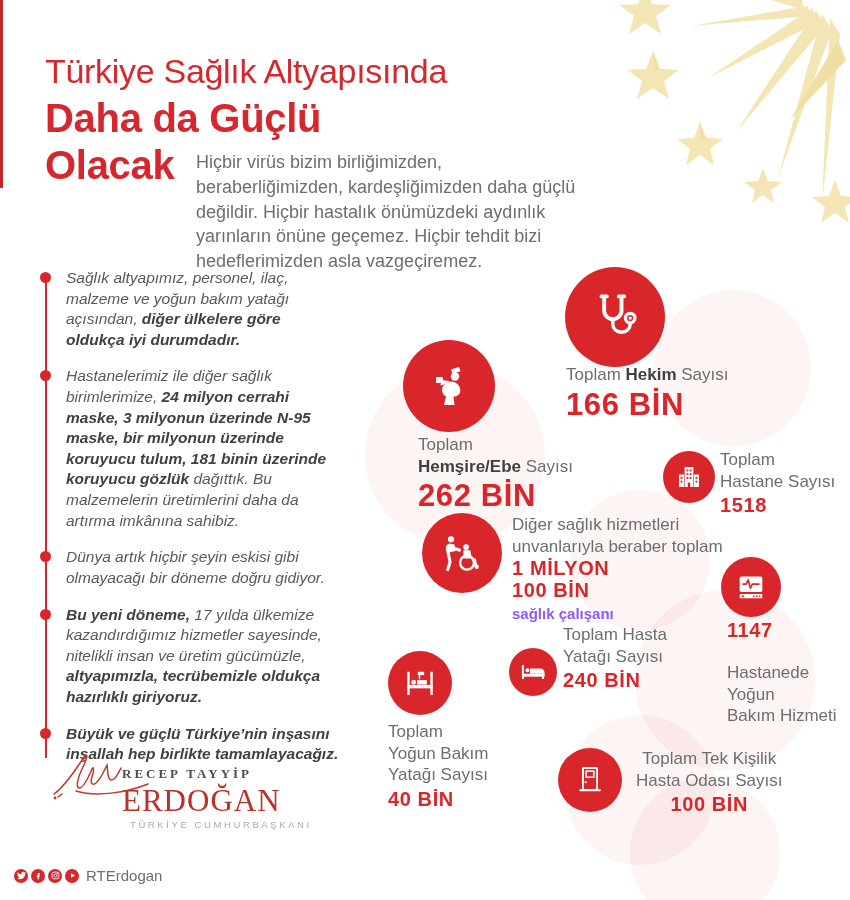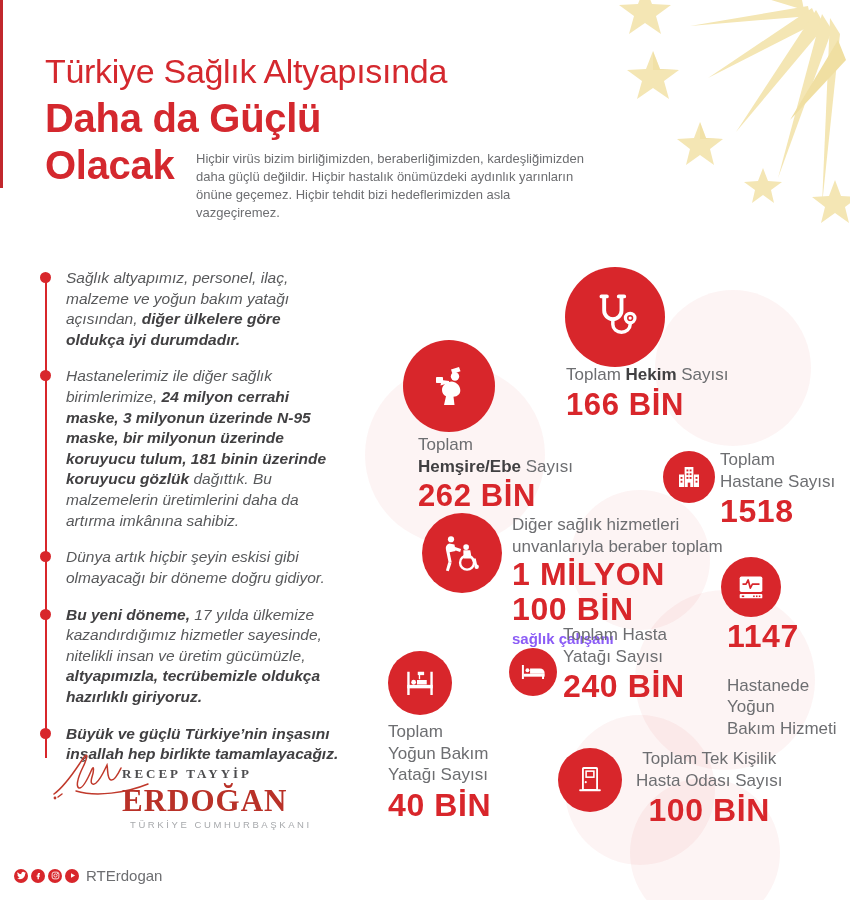--- a/index.html
+++ b/index.html
@@ -7,41 +7,41 @@
           font-family:"Liberation Sans", sans-serif;}
   
   .blob{position:absolute;border-radius:50%;background:rgba(216,38,43,0.05);}
   .edge-accent{position:absolute;left:0;top:0;width:3px;height:188px;background:#c1272d;}
   .stars{position:absolute;top:0;right:0;}
   
   .title-line{position:absolute;left:45px;color:#d4282e;letter-spacing:-0.3px;}
   .t1{top:52px;font-size:34px;font-weight:400;}
   .t2{top:96px;font-size:40px;font-weight:700;}
   .t3{top:143px;font-size:40px;font-weight:700;}
-  .intro{position:absolute;left:196px;top:150px;width:392px;font-size:13px;line-height:1.38;color:#6d6e71;}
+  .intro{position:absolute;left:196px;top:150px;width:392px;font-size:18px;line-height:1.38;color:#6d6e71;}
   
   .bullets{position:absolute;left:28px;top:256px;width:300px;list-style:none;margin:12px;padding:0;font-style:italic;}
   .bullets .vline{position:absolute;left:5px;top:8px;width:1.6px;height:482px;background:#d8262b;}
   .bullets li{position:relative;padding-left:26px;margin-bottom:16px;
               font-size:15.5px;line-height:1.33;color:#58595b;}
   .bullets li .dot{position:absolute;left:0;top:4px;width:11px;height:11px;border-radius:50%;background:#d8262b;}
   .bullets b{color:#414042;}
   
   .sig-scribble{position:absolute;left:48px;top:744px;}
   .sig-text{position:absolute;left:122px;top:766px;}
   .sig-first{font-family:"Liberation Serif",serif;font-size:13px;font-weight:700;letter-spacing:3px;color:#4d4d4f;}
-  .sig-last{font-family:"Liberation Serif",serif;font-size:31px;font-weight:700;letter-spacing:1px;color:#b93128;margin-top:1px;}
+  .sig-last{font-family:"Liberation Serif",serif;font-size:31px;font-weight:400;letter-spacing:1px;color:#b93128;margin-top:1px;}
   .sig-title{font-size:9.5px;letter-spacing:2.6px;color:#a7a9ac;padding-left:8px;}
   
   .stat-circle{position:absolute;border-radius:50%;background:#d8262b;display:flex;align-items:center;justify-content:center;}
   .stat-label{position:absolute;}
   .g{color:#6d6e71;font-size:17px;line-height:1.27;}
   .g b{color:#414042;}
   .bd{color:#8b5cf6;font-size:15px;font-weight:700;line-height:1.27;}
-  .val{color:#d8262b;font-weight:700;letter-spacing:0.6px;line-height:1.05;margin-top:3px;font-size:32px;}
+  .val{color:#d8262b;font-weight:700;letter-spacing:0.6px;line-height:1.05;margin-top:3px;font-size:20px;}
   .val.big{font-size:31px;}
   .val.tight{margin-top:1px;}
   
   .footer{position:absolute;left:14px;top:867px;display:flex;align-items:center;gap:3px;}
   .soc{width:14px;height:14px;border-radius:50%;background:#d8262b;display:flex;align-items:center;justify-content:center;}
   .handle{font-size:15px;color:#6d6e71;margin-left:4px;}
 </style>
 </head>
 <body>
 

